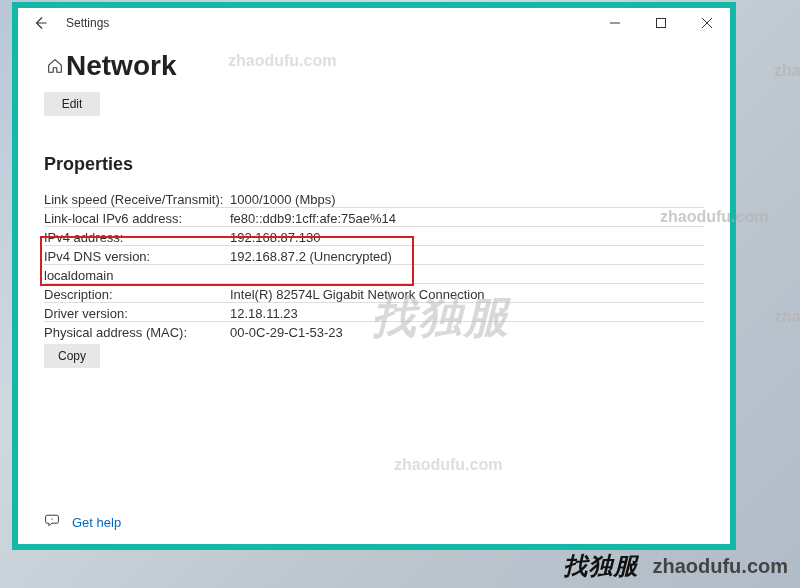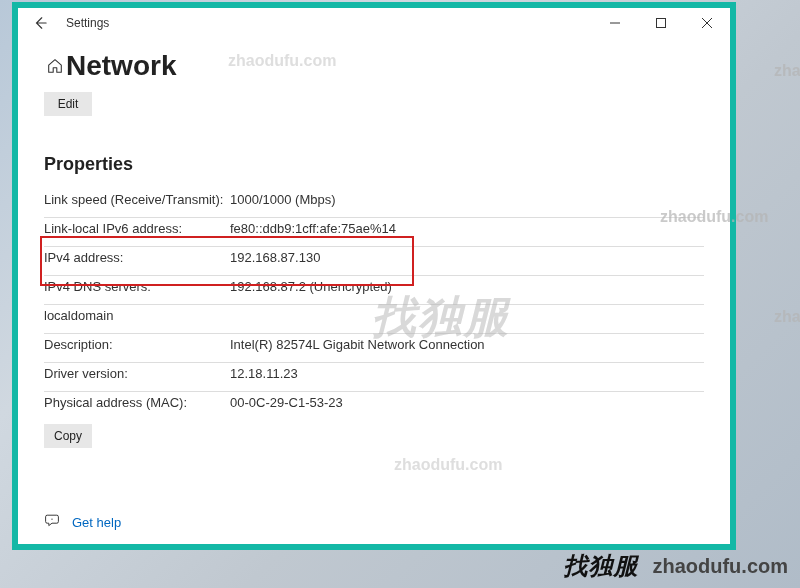--- a/index.html
+++ b/index.html
@@ -74,42 +74,42 @@
     height: 22px;
   }
   .page-title {
     font-size: 28px;
     font-weight: 600;
     color: #222;
   }
   .edit-btn, .copy-btn {
     background: #e7e7e7;
     border: none;
-    width: 48px;
+    width: 56px;
     height: 24px;
     font-size: 12px;
     color: #222;
     cursor: pointer;
     margin-top: 4px;
   }
   .section-title {
     font-size: 18px;
     font-weight: 600;
     color: #222;
     margin-top: 38px;
     margin-bottom: 14px;
   }
   .prop-table {
     width: 100%;
     position: relative;
   }
   .prop-row {
     display: flex;
     border-bottom: 1px solid #ddd;
-    padding: 3px 0 10px 0;
+    padding: 3px 0 0 0;
     font-size: 13px;
     color: #333;
   }
   .prop-label {
     width: 186px;
     flex-shrink: 0;
   }
   .prop-value {
     flex: 1;
   }
@@ -222,21 +222,21 @@
       </div>
       <div class="prop-row">
         <div class="prop-label">Link-local IPv6 address:</div>
         <div class="prop-value">fe80::ddb9:1cff:afe:75ae%14</div>
       </div>
       <div class="prop-row">
         <div class="prop-label">IPv4 address:</div>
         <div class="prop-value">192.168.87.130</div>
       </div>
       <div class="prop-row">
-        <div class="prop-label">IPv4 DNS servers:</div>
+        <div class="prop-label">IPv4 DNS version:</div>
         <div class="prop-value">192.168.87.2 (Unencrypted)</div>
       </div>
       <div class="prop-row">
         <div class="prop-value">localdomain</div>
       </div>
       <div class="prop-row">
         <div class="prop-label">Description:</div>
         <div class="prop-value">Intel(R) 82574L Gigabit Network Connection</div>
       </div>
       <div class="prop-row">

